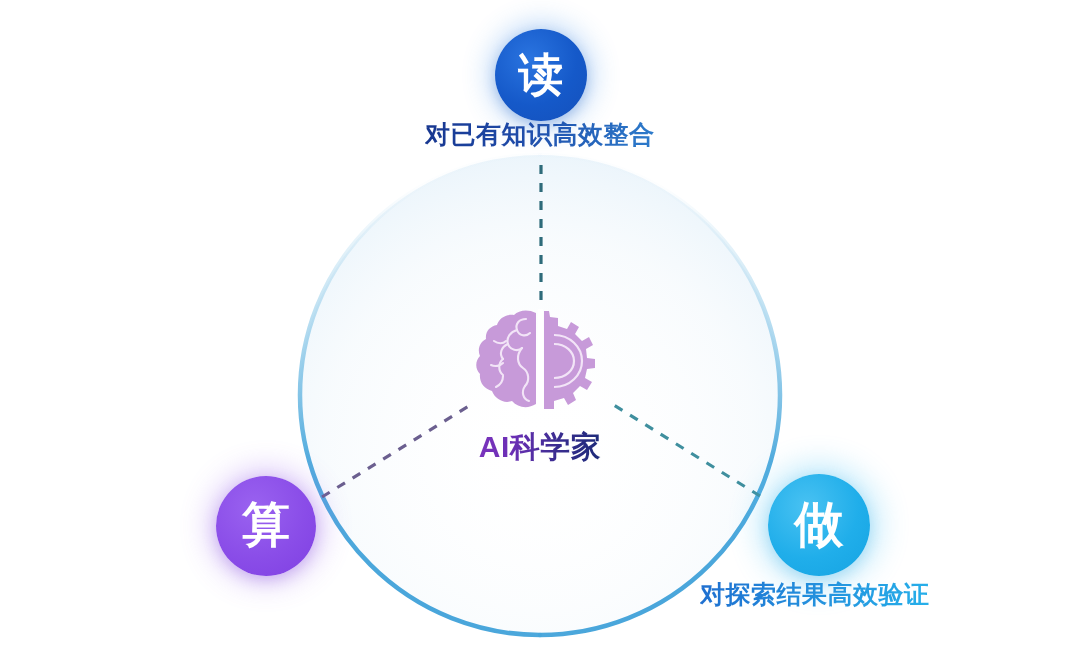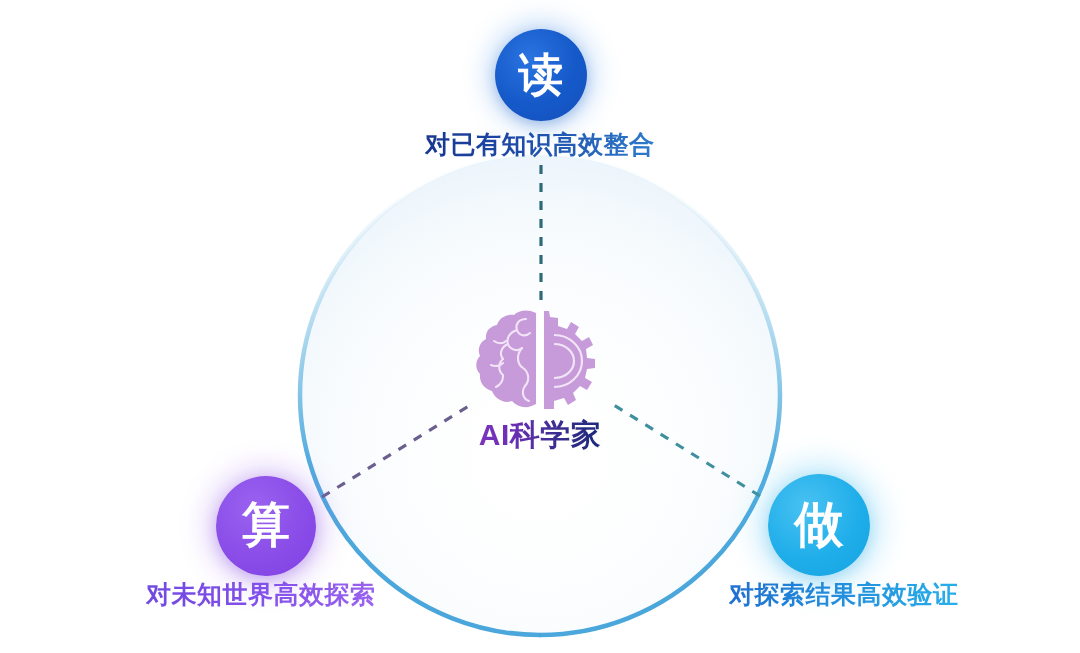--- a/index.html
+++ b/index.html
@@ -83,51 +83,51 @@
     letter-spacing: 0.5px;
     white-space: nowrap;
     -webkit-background-clip: text;
     background-clip: text;
     color: transparent;
     -webkit-text-fill-color: transparent;
     user-select: none;
   }
   #caption-read {
     left: 425px;
-    top: 128px;
+    top: 118px;
     background-image: linear-gradient(100deg, #17368f 0%, #1e4aa8 40%, #2d7ccc 100%);
   }
   #caption-compute {
     left: 146px;
     top: 578px;
     background-image: linear-gradient(100deg, #6f49e0 0%, #8350ea 50%, #9a63ef 100%);
   }
   #caption-do {
     left: 700px;
     top: 578px;
     background-image: linear-gradient(100deg, #1f6fd0 0%, #2390dd 50%, #27b0ea 100%);
-    margin-left: 29px;
   }
 
   
   #center-block {
     position: absolute;
     left: 340px;
     top: 305px;
     width: 400px;
     display: flex;
     flex-direction: column;
     align-items: center;
   }
   #brain-gear-icon {
     width: 140px;
     height: 110px;
     display: block;
   }
   #center-title {
+    margin-top: 12px;
     font-size: 30px;
     font-weight: bold;
     letter-spacing: 0.5px;
     white-space: nowrap;
     background-image: linear-gradient(95deg, #7b34bd 0%, #6b2fb5 28%, #3a2d90 64%, #1b2a78 100%);
     -webkit-background-clip: text;
     background-clip: text;
     color: transparent;
     -webkit-text-fill-color: transparent;
     user-select: none;
@@ -244,20 +244,19 @@
   </div>
 
   <div class="node" id="node-read">
     <span class="node-glyph">读</span>
   </div>
   <div class="caption" id="caption-read">对已有知识高效整合</div>
 
   <div class="node" id="node-compute">
     <span class="node-glyph">算</span>
   </div>
-  <div class="caption" id="caption-compute">对未知世界高效探索</div>
 
   <div class="node" id="node-do">
     <span class="node-glyph">做</span>
   </div>
   <div class="caption" id="caption-do">对探索结果高效验证</div>
 
 </div>
 
 </body></html>

